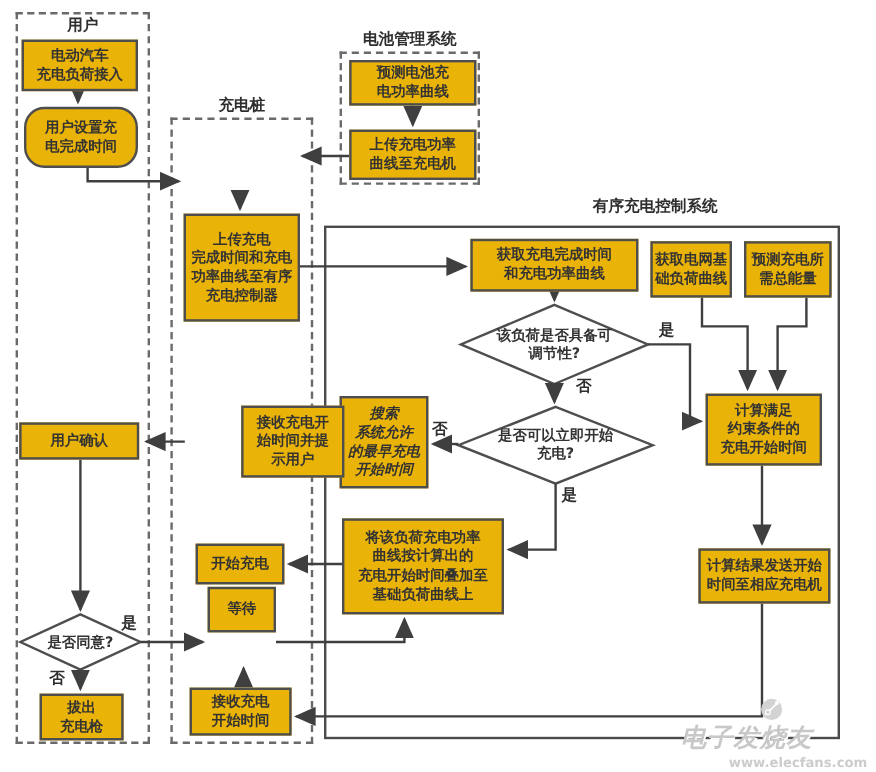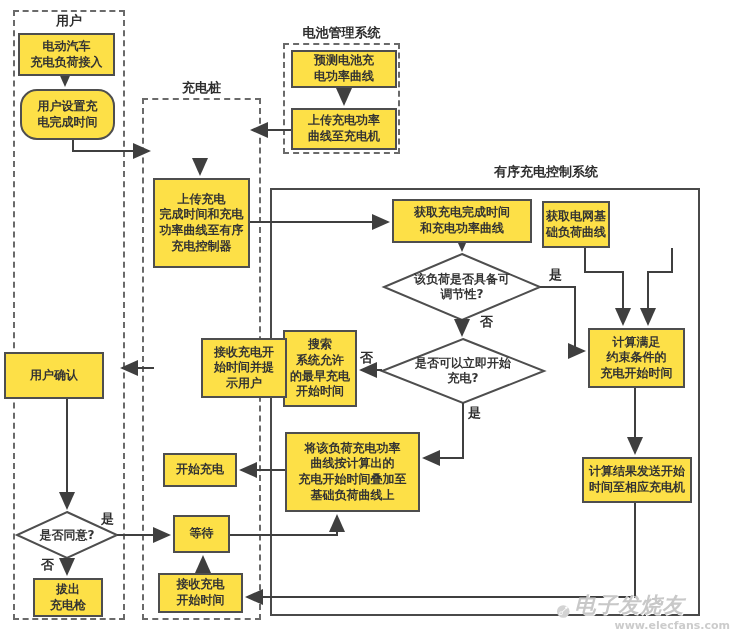--- a/index.html
+++ b/index.html
@@ -2,28 +2,28 @@
 <html><head>
 <meta charset="utf-8">
 <style>
   html,body{margin:0;padding:0;background:#fff;}
   .canvas{position:relative;width:730px;height:643px;background:#fff;overflow:hidden;
           font-family:"DejaVu Sans",sans-serif;}
   .lane{position:absolute;border:2px dashed #6a6a6a;box-sizing:border-box;background:transparent;}
   .bigrect{position:absolute;border:2px solid #4a4a4a;box-sizing:border-box;background:transparent;}
   .lane-label{position:absolute;font-weight:bold;font-size:13px;color:#2e2e2e;text-align:center;}
   .svg-layer{position:absolute;left:0;top:0;}
-  .node{position:absolute;background:#fde047;border:2px solid #4e4e4e;box-sizing:border-box;
+  .node{position:absolute;background:#eab308;border:2px solid #4e4e4e;box-sizing:border-box;
         display:flex;align-items:center;justify-content:center;text-align:center;
         white-space:pre-line;font-weight:bold;font-size:12px;line-height:1.3;color:#333;}
   .dtext{position:absolute;display:flex;align-items:center;justify-content:center;text-align:center;
          white-space:pre-line;font-weight:bold;font-size:12px;line-height:1.25;color:#333;}
   .branch{position:absolute;font-weight:bold;font-size:13px;color:#2e2e2e;}
   .watermark{position:absolute;left:556px;top:580px;width:174px;height:62px;display:flex;
-             align-items:center;pointer-events:none;}
+             align-items:center;pointer-events:none;flex-direction:column;}
   .wm-text{margin-left:4px;}
   .wm-name{font-size:21px;font-weight:bold;font-style:italic;color:#c8c8c8;
            letter-spacing:1px;text-shadow:1px 1px 0 #ffffff;}
   .wm-site{font-size:11px;font-weight:bold;color:#cccccc;text-shadow:1px 1px 0 #ffffff;margin-left:40px;}
 </style>
 </head>
 <body>
 
 <div class="canvas">
 
@@ -84,39 +84,41 @@
   <div class="node" style="left:291px;top:108px;width:106px;height:42px;">上传充电功率
 曲线至充电机</div>
   <div class="node" style="left:153px;top:178px;width:97px;height:90px;">上传充电
 完成时间和充电
 功率曲线至有序
 充电控制器</div>
   <div class="node" style="left:392px;top:199px;width:140px;height:44px;">获取充电完成时间
 和充电功率曲线</div>
   <div class="node" style="left:542px;top:201px;width:68px;height:47px;">获取电网基
 础负荷曲线</div>
+  <div class="node" style="left:620px;top:201px;width:73px;height:47px;">预测充电所
+需总能量</div>
   <div class="node" style="left:588px;top:328px;width:97px;height:60px;text-align:center;">计算满足
 约束条件的
 充电开始时间</div>
   <div class="node" style="left:582px;top:457px;width:110px;height:46px;">计算结果发送开始
 时间至相应充电机</div>
-  <div class="node" style="left:283px;top:330px;width:74px;height:77px;">搜索
+  <div class="node" style="left:283px;top:330px;width:74px;height:77px;font-style:italic;">搜索
 系统允许
 的最早充电
 开始时间</div>
   <div class="node" style="left:154px;top:338px;width:86px;height:60px;margin-left:47px;">接收充电开
 始时间并提
 示用户</div>
-  <div class="node" style="left:4px;top:352px;width:100px;height:47px;">用户确认</div>
+  <div class="node" style="left:16px;top:352px;width:100px;height:31px;">用户确认</div>
   <div class="node" style="left:285px;top:432px;width:135px;height:80px;">将该负荷充电功率
 曲线按计算出的
 充电开始时间叠加至
 基础负荷曲线上</div>
   <div class="node" style="left:163px;top:453px;width:74px;height:34px;">开始充电</div>
-  <div class="node" style="left:173px;top:515px;width:57px;height:38px;">等待</div>
+  <div class="node" style="left:173px;top:489px;width:57px;height:38px;">等待</div>
   <div class="node" style="left:33px;top:578px;width:70px;height:39px;">拔出
 充电枪</div>
   <div class="node" style="left:158px;top:573px;width:85px;height:40px;">接收充电
 开始时间</div>
 
   <div class="dtext" style="left:384px;top:260px;width:156px;height:54px;">该负荷是否具备可
 调节性?</div>
   <div class="dtext" style="left:382px;top:345px;width:162px;height:52px;">是否可以立即开始
 充电?</div>
   <div class="dtext" style="left:17px;top:521px;width:100px;height:28px;">是否同意?</div>

